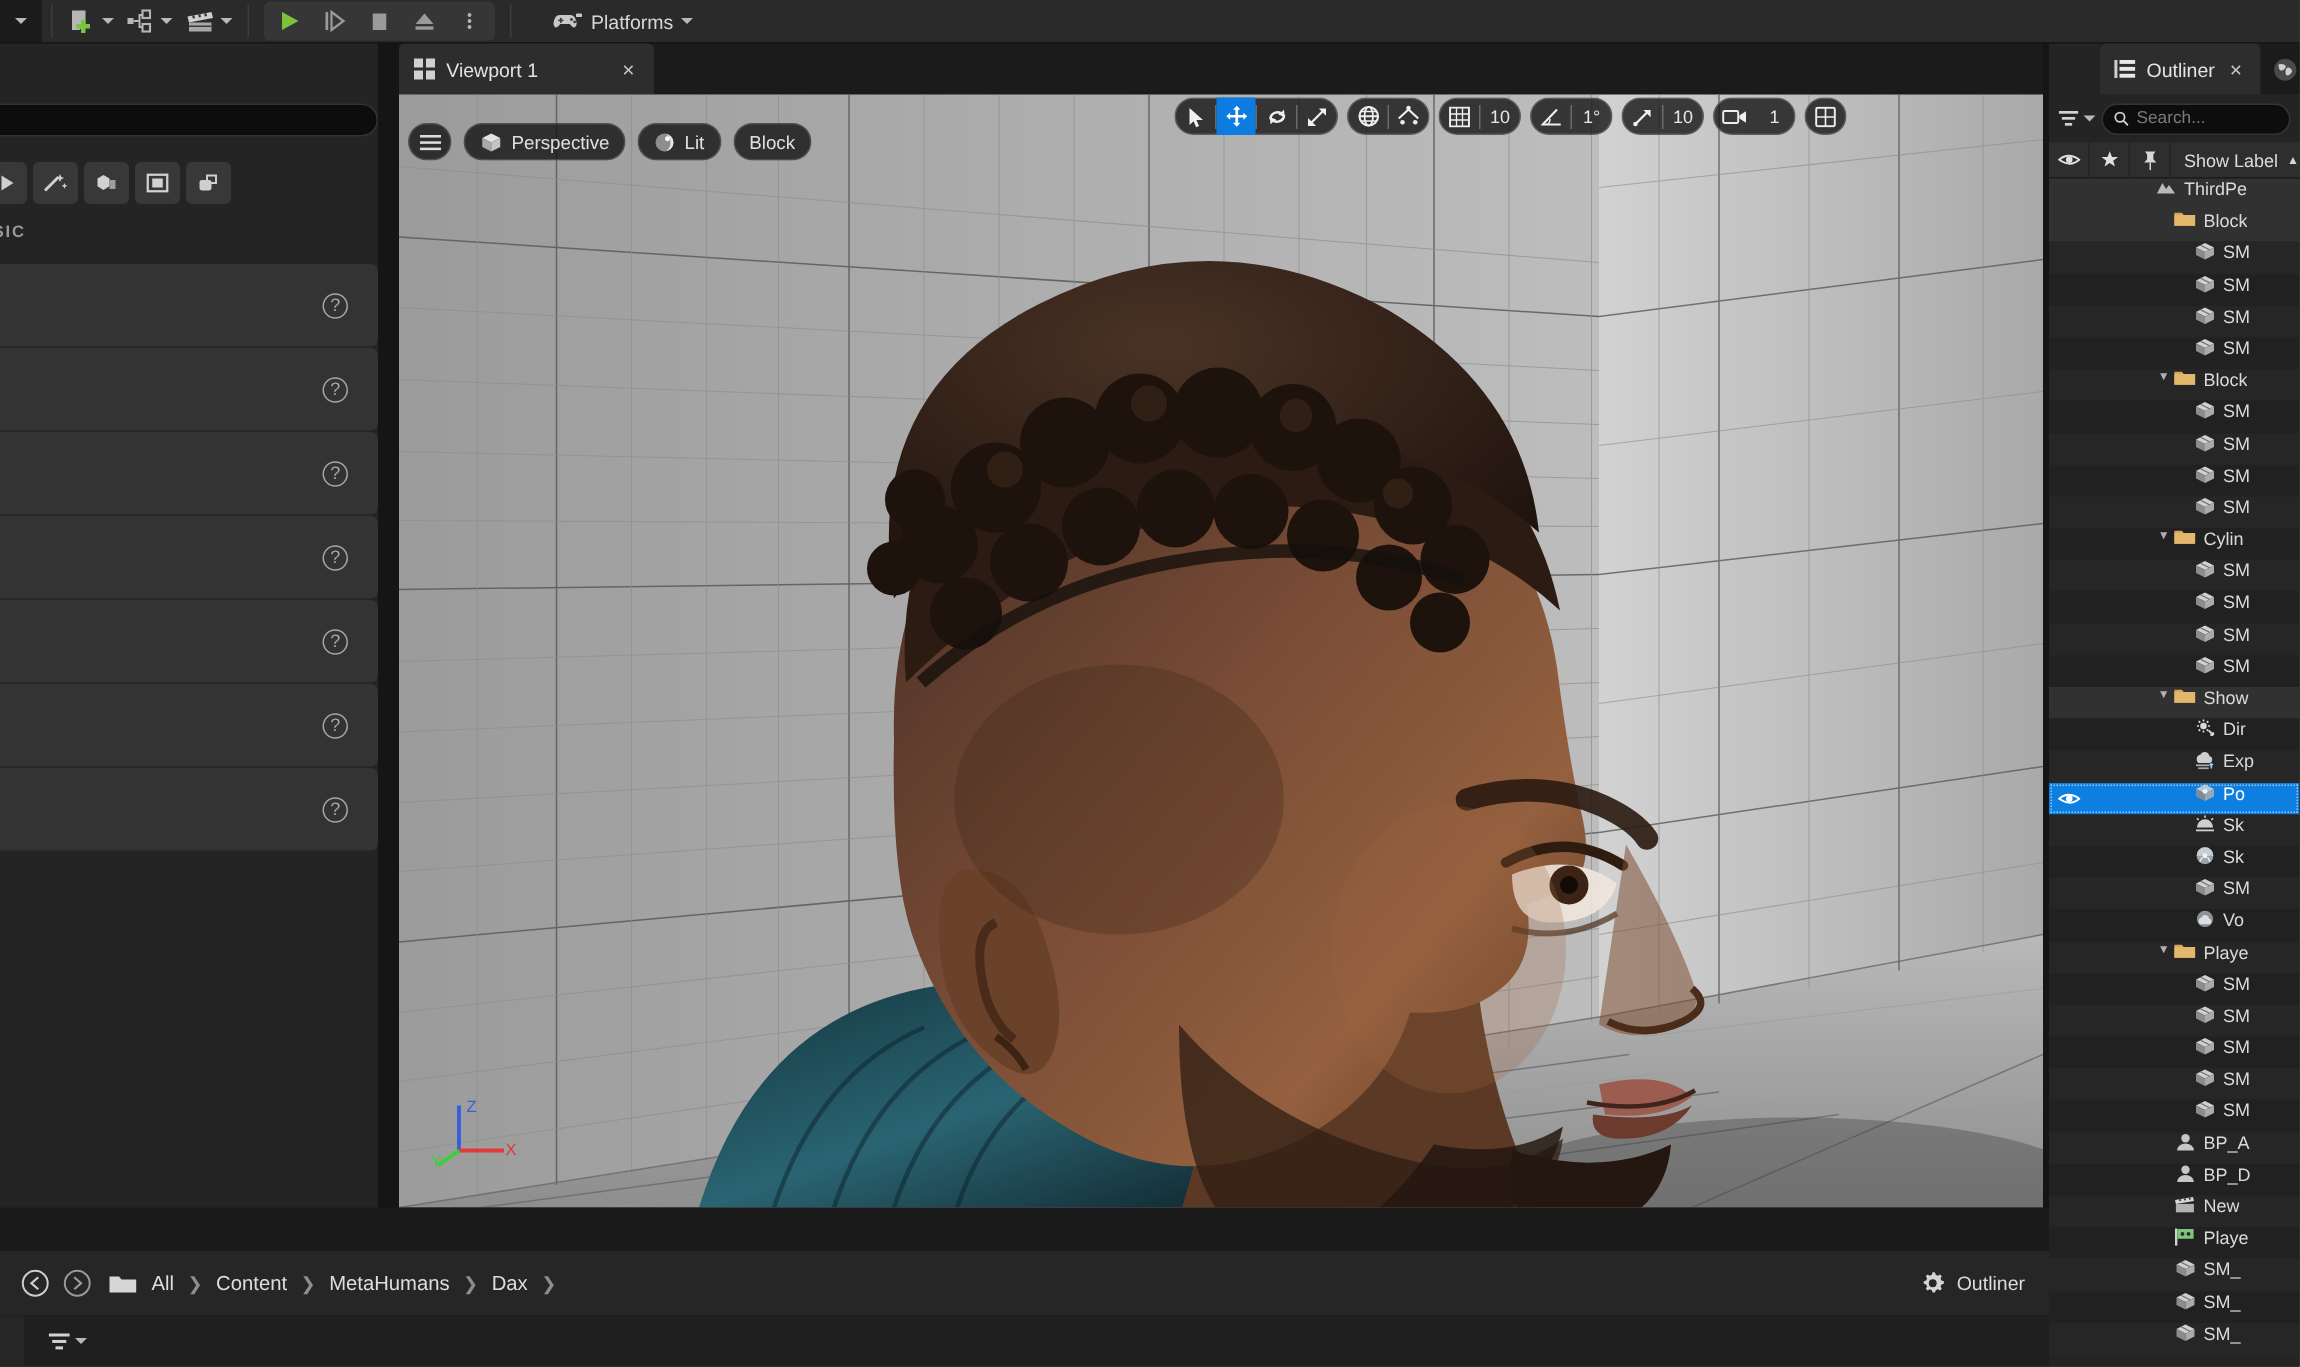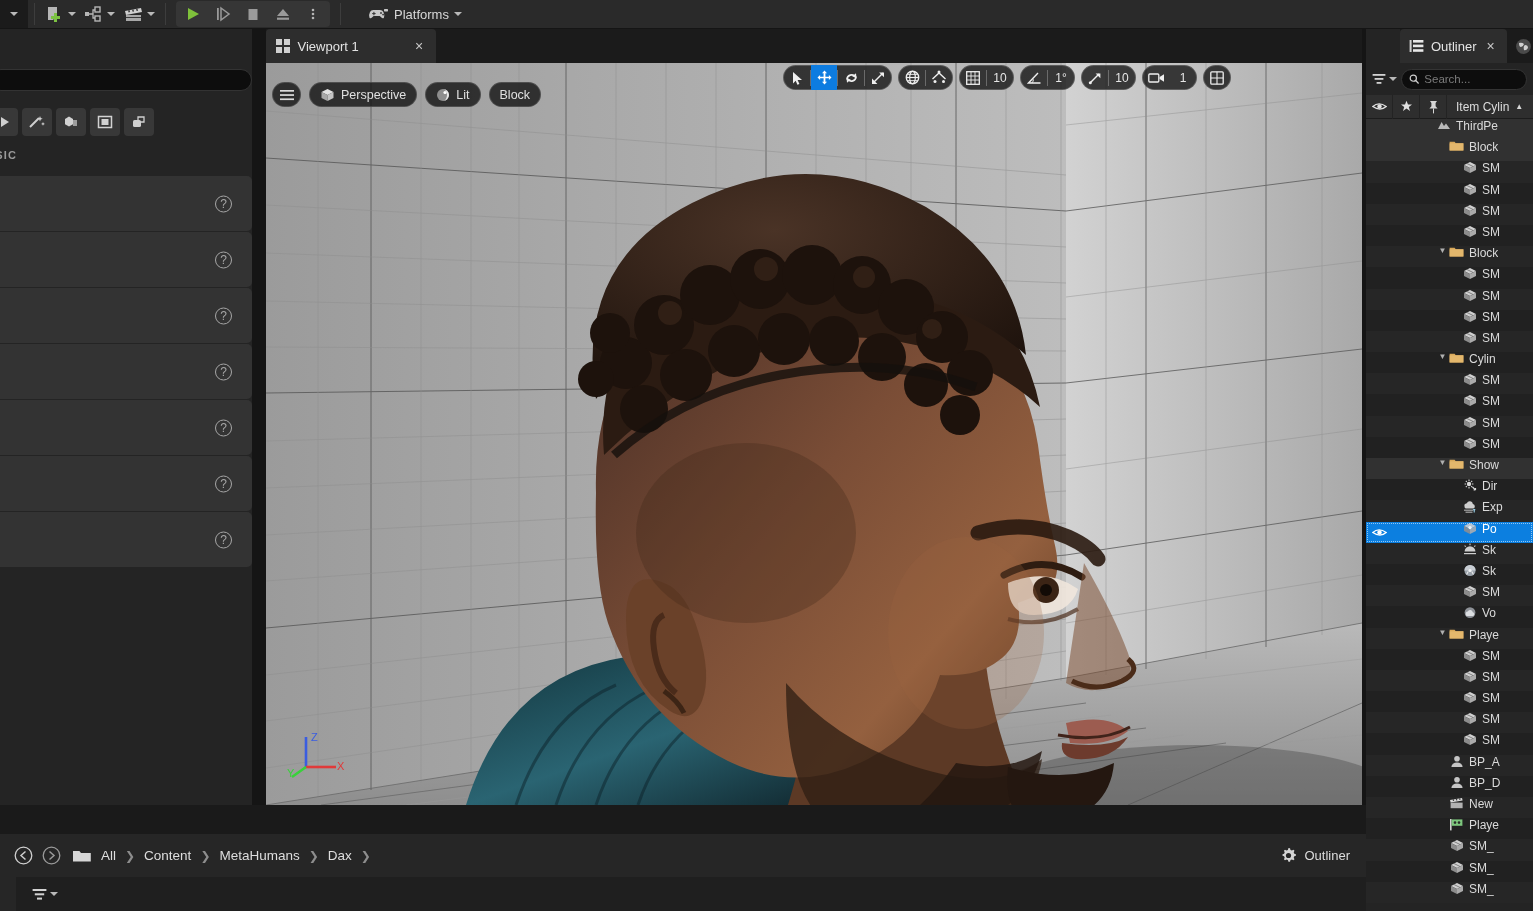--- a/index.html
+++ b/index.html
@@ -711,21 +711,21 @@
           <path d="M6.5 0.8 L8 4.6 L12 4.6 L8.8 7.1 L10 11 L6.5 8.6 L3 11 L4.2 7.1 L1 4.6 L5 4.6 Z" fill="#e0e0e0"></path>
         </svg>
       </div>
       <div class="ol-hcell">
         <svg width="11" height="14" viewBox="0 0 11 14">
           <path d="M2 1 h7 l-1.4 2 v3.2 l2 2.2 h-8.2 l2 -2.2 V3 Z" fill="#d6d6d6"></path>
           <rect x="5" y="8.4" width="1" height="5" fill="#d6d6d6"></rect>
         </svg>
       </div>
       <div class="ol-hlabel">
-        <span>Item Cylin</span>
+        <span>Show Label</span>
         <span style="font-size:8px;color:#d8d8d8">▲</span>
       </div>
     </div>
 
     <div class="ol-body" id="outliner-rows">
         <div class="ol-row folderhl">
           <span class="ol-ind" style="width: 58px;"></span>
           <span class="ol-tw" style="font-size: 8px; color: rgb(176, 176, 176);"></span>
           <span class="ol-ic">
             <svg width="14" height="12" viewBox="0 0 14 12">

